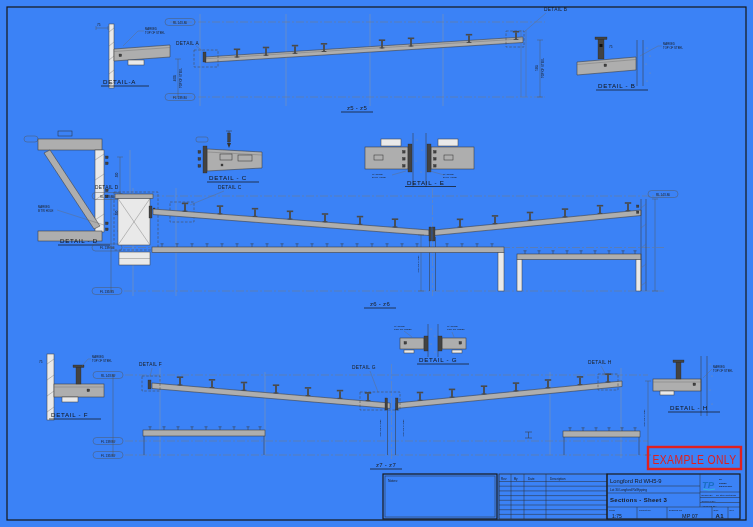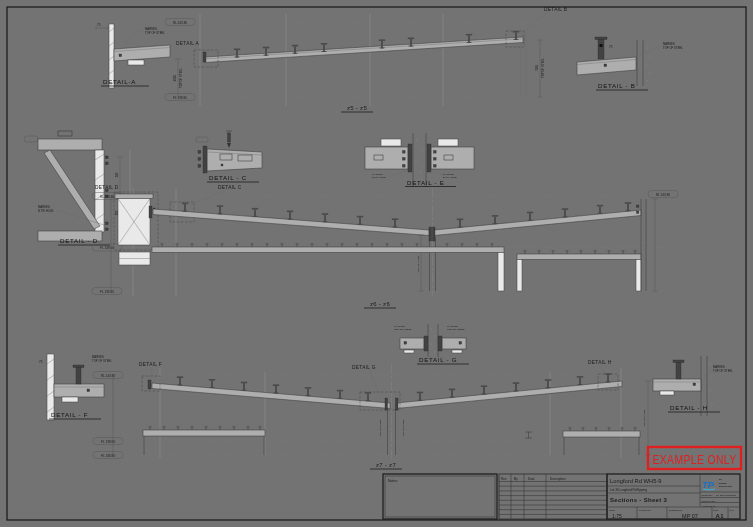--- a/index.html
+++ b/index.html
@@ -1,16 +1,16 @@
 <!DOCTYPE html>
 <html><head>
 <meta charset="utf-8">
 <style>
   html,body{margin:0;padding:0;background:#fff;}
-  #sheet{position:relative;width:753px;height:527px;background:#737373;overflow:hidden;}
+  #sheet{position:relative;width:753px;height:527px;background:#3b82f6;overflow:hidden;}
   svg{position:absolute;left:0;top:0;}
   svg text{font-family:"Liberation Sans","DejaVu Sans",sans-serif;fill:#1c1c1c;}
   .t25{font-size:2.5px;}
   .t28{font-size:2.8px;}
   .t3{font-size:3.1px;}
   .t34{font-size:3.4px;}
   .t48{font-size:4.8px;letter-spacing:.3px;}
   .t5{font-size:5px;}
   .t55{font-size:5.5px;}
   .t6{font-size:6px;letter-spacing:.3px;}

